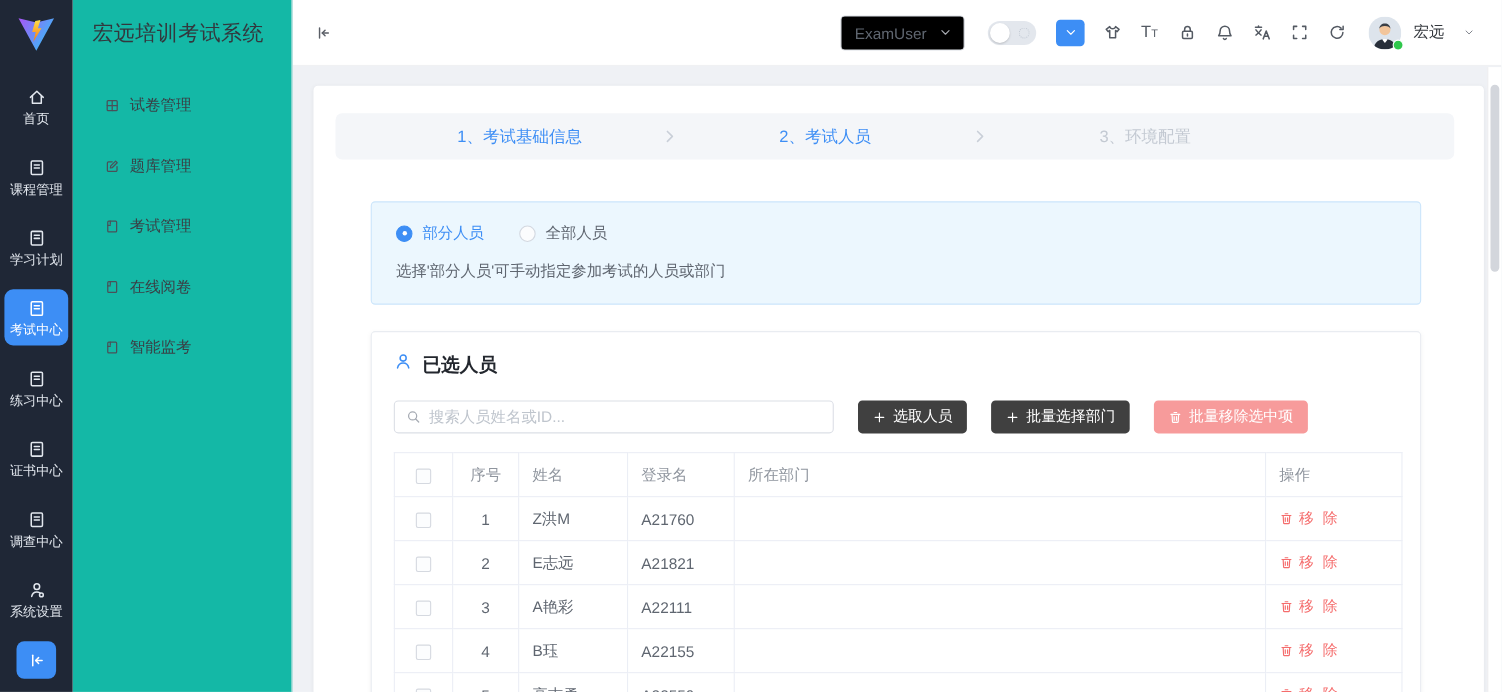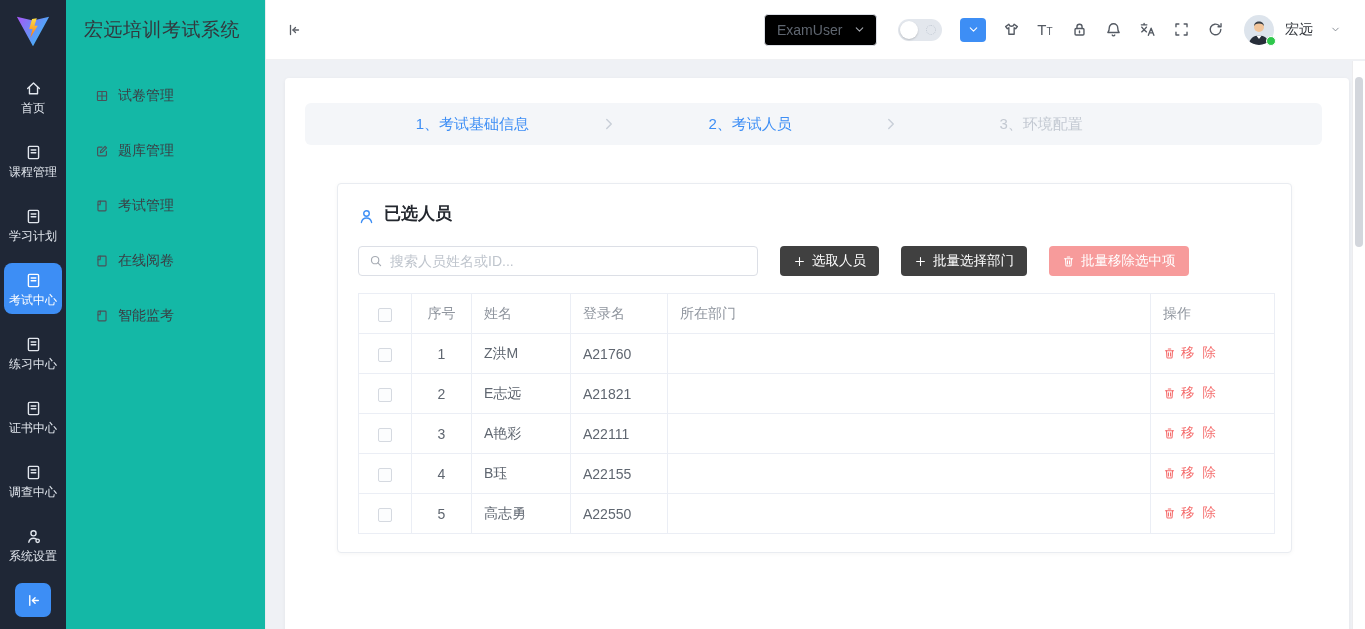--- a/index.html
+++ b/index.html
@@ -71,21 +71,21 @@
 .scope-box{background:#ecf7fe;border:1px solid #cbe5fb;border-radius:4px;padding:19px 22px 20px}
 .radio-row{display:flex;align-items:center;gap:32px}
 .radio-opt{display:flex;align-items:center;gap:9px;cursor:pointer}
 .radio-circle{width:15px;height:15px;border-radius:50%;border:1px solid #d3d8e0;background:#fbfcfd;position:relative;flex:none}
 .radio-opt.checked .radio-circle{background:#3d8ef5;border-color:#3d8ef5}
 .radio-opt.checked .radio-circle::after{content:"";position:absolute;left:4.5px;top:4.5px;width:4px;height:4px;border-radius:50%;background:#fff}
 .radio-label{color:#5f6670}
 .radio-opt.checked .radio-label{color:#3d8ef5}
 .scope-hint{margin-top:17px;color:#5f6670}
 .panel{margin-top:24px;background:#fff;border:1px solid #e9ecf1;border-radius:4px;box-shadow:0 1px 5px rgba(0,0,0,.04);padding:18px 20px}
-.panel-head{display:flex;align-items:flex-end;gap:9px;margin-bottom:21px}
+.panel-head{display:flex;align-items:flex-start;gap:9px;margin-bottom:21px}
 .panel-head .icon{color:#3d8ef5}
 .panel-head .icon svg{width:17px;height:17px}
 .panel-title{font-size:17px;font-weight:700;color:#23272e}
 .toolbar{display:flex;align-items:center;gap:22px}
 .search-box{width:400px;height:30px;border:1px solid #dcdfe6;border-radius:4px;display:flex;align-items:center;padding:0 10px;gap:7px;background:#fff;flex:none}
 .search-box .icon{color:#a6abb3}
 .search-box .icon svg{width:14px;height:14px}
 .search-box input{border:none;outline:none;flex:1;font-size:14px;color:#303133;font-family:inherit;background:transparent}
 .search-box input::placeholder{color:#bfc5cd}
 .btn{height:30px;border:none;border-radius:4px;display:inline-flex;align-items:center;gap:6px;padding:0 13px;font-size:13.5px;font-family:inherit;cursor:pointer;white-space:nowrap}
@@ -381,20 +381,33 @@
             </span>
             <div class="wz-step active wz-1">2、考试人员</div>
             <span class="icon wz-sep">
               <svg viewBox="0 0 16 16" fill="none" stroke="currentColor" stroke-width="1.3" stroke-linecap="round" stroke-linejoin="round">
                 <path d="M6 4l4 4-4 4"></path>
               </svg>
             </span>
             <div class="wz-step pending wz-2">3、环境配置</div>
           </div>
         <div class="inner">
+          <div class="scope-box">
+            <div class="radio-row" id="radio-row">
+                <div class="radio-opt checked">
+                  <span class="radio-circle"></span>
+                  <span class="radio-label">部分人员</span>
+                </div>
+                <div class="radio-opt">
+                  <span class="radio-circle"></span>
+                  <span class="radio-label">全部人员</span>
+                </div>
+              </div>
+            <div class="scope-hint">选择'部分人员'可手动指定参加考试的人员或部门</div>
+          </div>
           <div class="panel">
             <div class="panel-head">
               <span class="icon" id="panel-user-icon">
                   <svg viewBox="0 0 16 16" fill="none" stroke="currentColor" stroke-width="1.3" stroke-linecap="round" stroke-linejoin="round">
                     <circle cx="8" cy="5.2" r="2.6"></circle>
                     <path d="M3.2 13.6c.6-2.8 2.4-4.2 4.8-4.2s4.2 1.4 4.8 4.2"></path>
                   </svg>
                 </span>
               <span class="panel-title">已选人员</span>
             </div>

